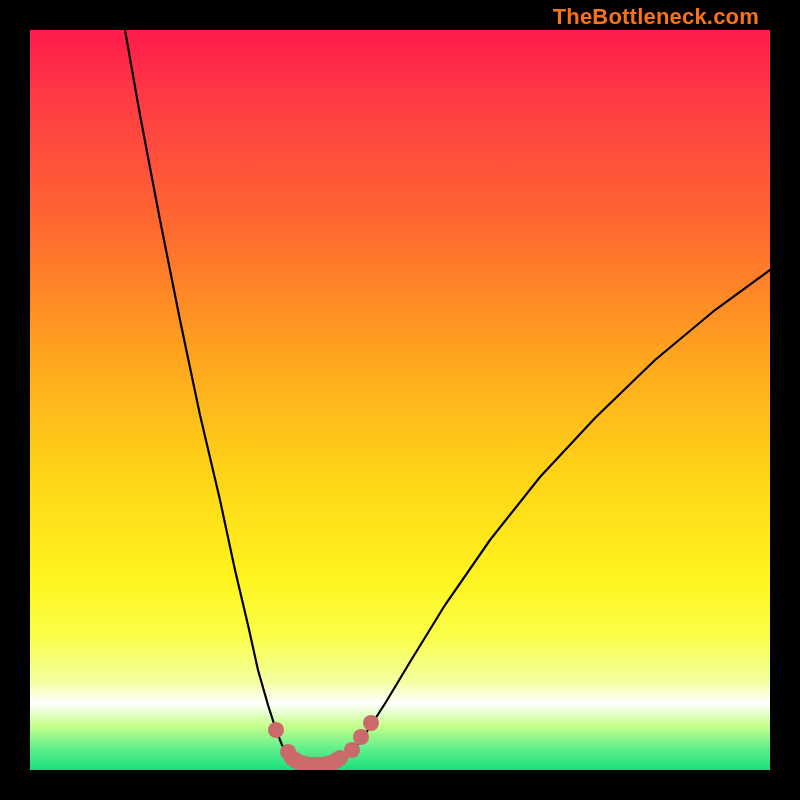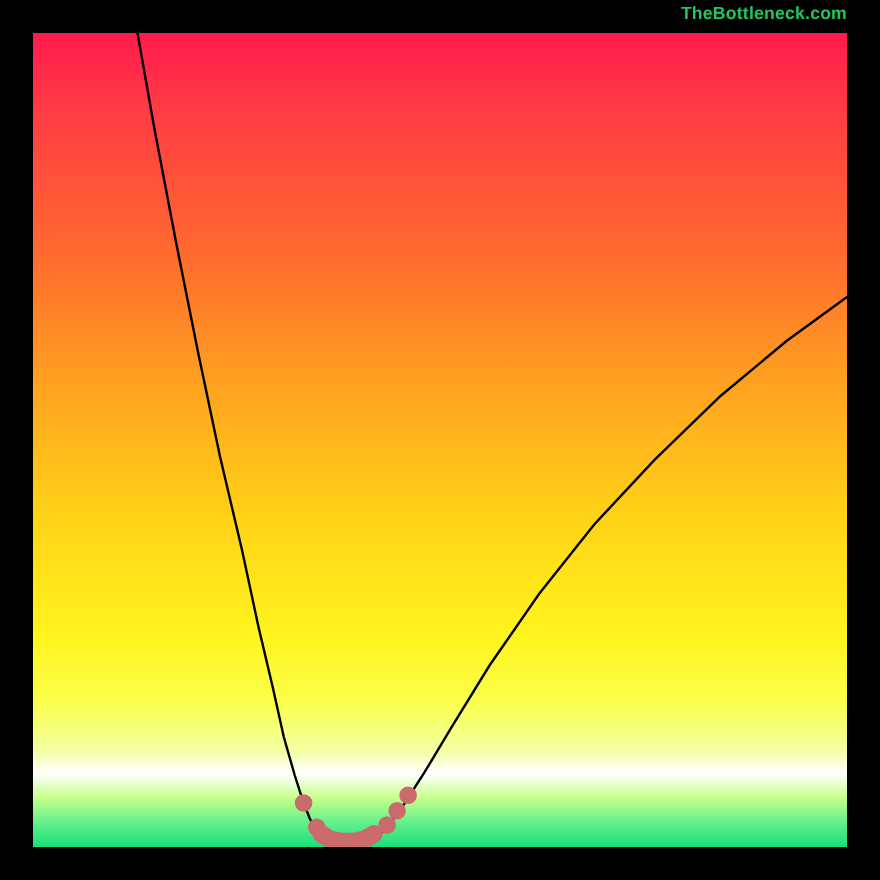--- a/index.html
+++ b/index.html
@@ -20,23 +20,23 @@
     overflow: hidden;
   }
   .gradient {
     position: absolute;
     left: 0; top: 0;
     width: 100%; height: 100%;
   }
   .attribution {
     position: absolute;
     top: 4px;
-    right: 30px;
-    color: #22c55e;
-    font-size: 16px;
+    right: 41px;
+    color: #f97316;
+    font-size: 22px;
     font-weight: 600;
     letter-spacing: 0.2px;
   }
   .plot {
     position: absolute;
     left: 0; top: 0;
     width: 100%;
     height: 100%;
   }
   .curve {

